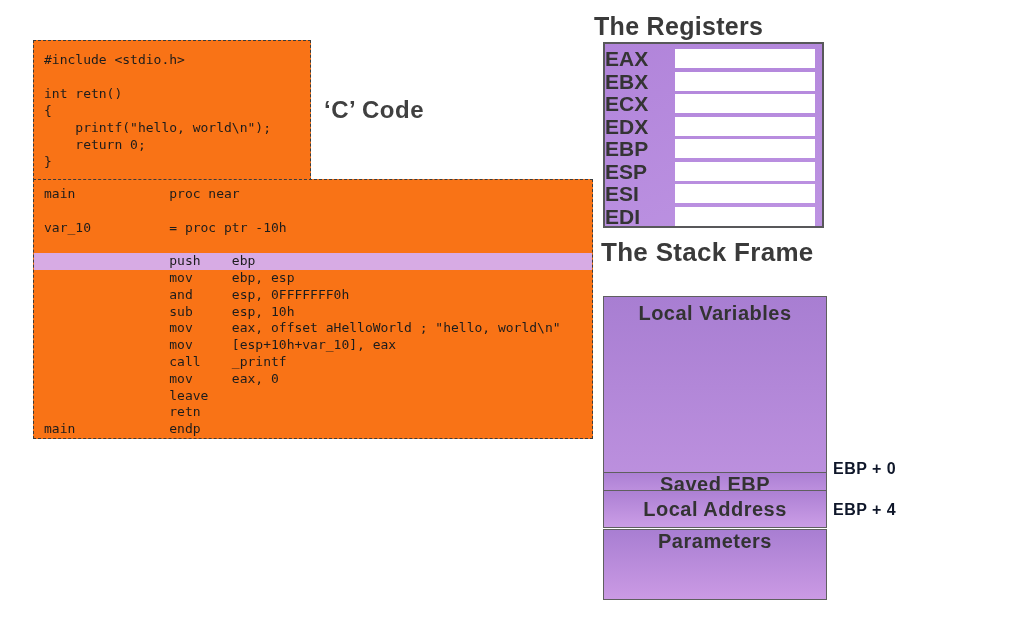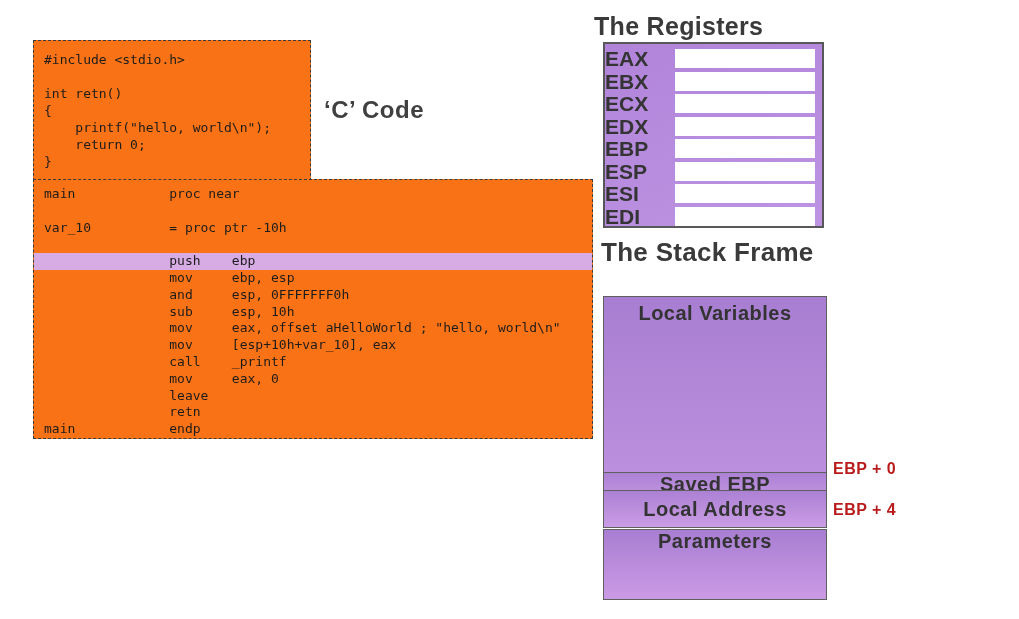--- a/index.html
+++ b/index.html
@@ -56,21 +56,21 @@
   }
   .stack-local{top:268px;height:182px;align-items:flex-start;padding-top:5px;
     background:linear-gradient(180deg,#a87ed2,#bc90de);margin-top:28px;}
   .stack-saved{top:472px;height:35px;
     background:linear-gradient(180deg,#ac80d4,#cb9de6);}
   .stack-return{top:490px;height:38px;align-items:center;
     background:linear-gradient(180deg,#ac80d4,#cb9de6);}
   .stack-params{top:529px;height:71px;padding-bottom:18px;
     background:linear-gradient(180deg,#a87ed2,#cb9ae4);}
   .annot{
-    position:absolute;left:833px;font-size:16px;font-weight:bold;color:#b91c1c;
+    position:absolute;left:833px;font-size:16px;font-weight:bold;color:#0f172a;
     letter-spacing:0.5px;
   }
   .annot-0{top:460px;}
   .annot-4{top:501px;}
 </style>
 </head>
 <body>
 
 <div class="canvas">
 

